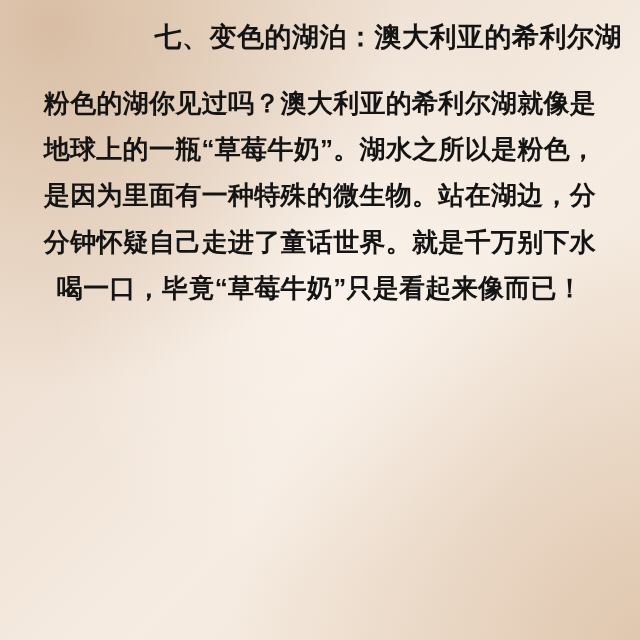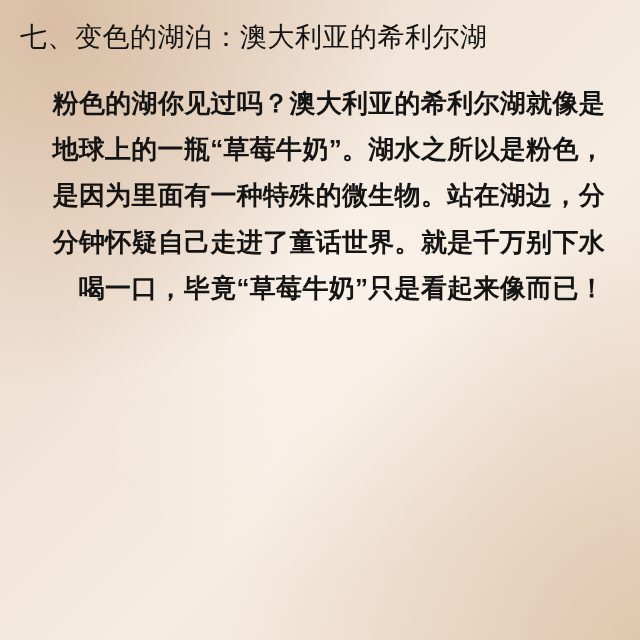--- a/index.html
+++ b/index.html
@@ -30,35 +30,35 @@
       radial-gradient(ellipse at 50% 45%, rgba(255,250,245,0.55) 0%, rgba(255,250,245,0) 60%);
     pointer-events: none;
   }
   .content {
     position: relative;
     z-index: 2;
     padding: 16px 18px 0 18px;
   }
   .heading {
     font-size: 27px;
-    font-weight: normal;
+    font-weight: bold;
     line-height: 1.62;
     color: #141414;
     letter-spacing: 0.5px;
-    margin: 0 0 20px 2px;
-    text-align: left;
+    margin: 0 0 20px 8px;
+    text-align: right;
   }
   .body-text {
     font-size: 26px;
     font-weight: bold;
     line-height: 1.78;
     color: #141414;
     letter-spacing: 0.3px;
     margin: 17px;
-    text-align: right;
+    text-align: center;
   }
 </style>
 </head>
 <body>
 
 <div class="page">
   <div class="content">
     <h1 class="heading">七、变色的湖泊：澳大利亚的希利尔湖</h1>
     <p class="body-text">粉色的湖你见过吗？澳大利亚的希利尔湖就像是地球上的一瓶“草莓牛奶”。湖水之所以是粉色，是因为里面有一种特殊的微生物。站在湖边，分分钟怀疑自己走进了童话世界。就是千万别下水喝一口，毕竟“草莓牛奶”只是看起来像而已！</p>
   </div>

